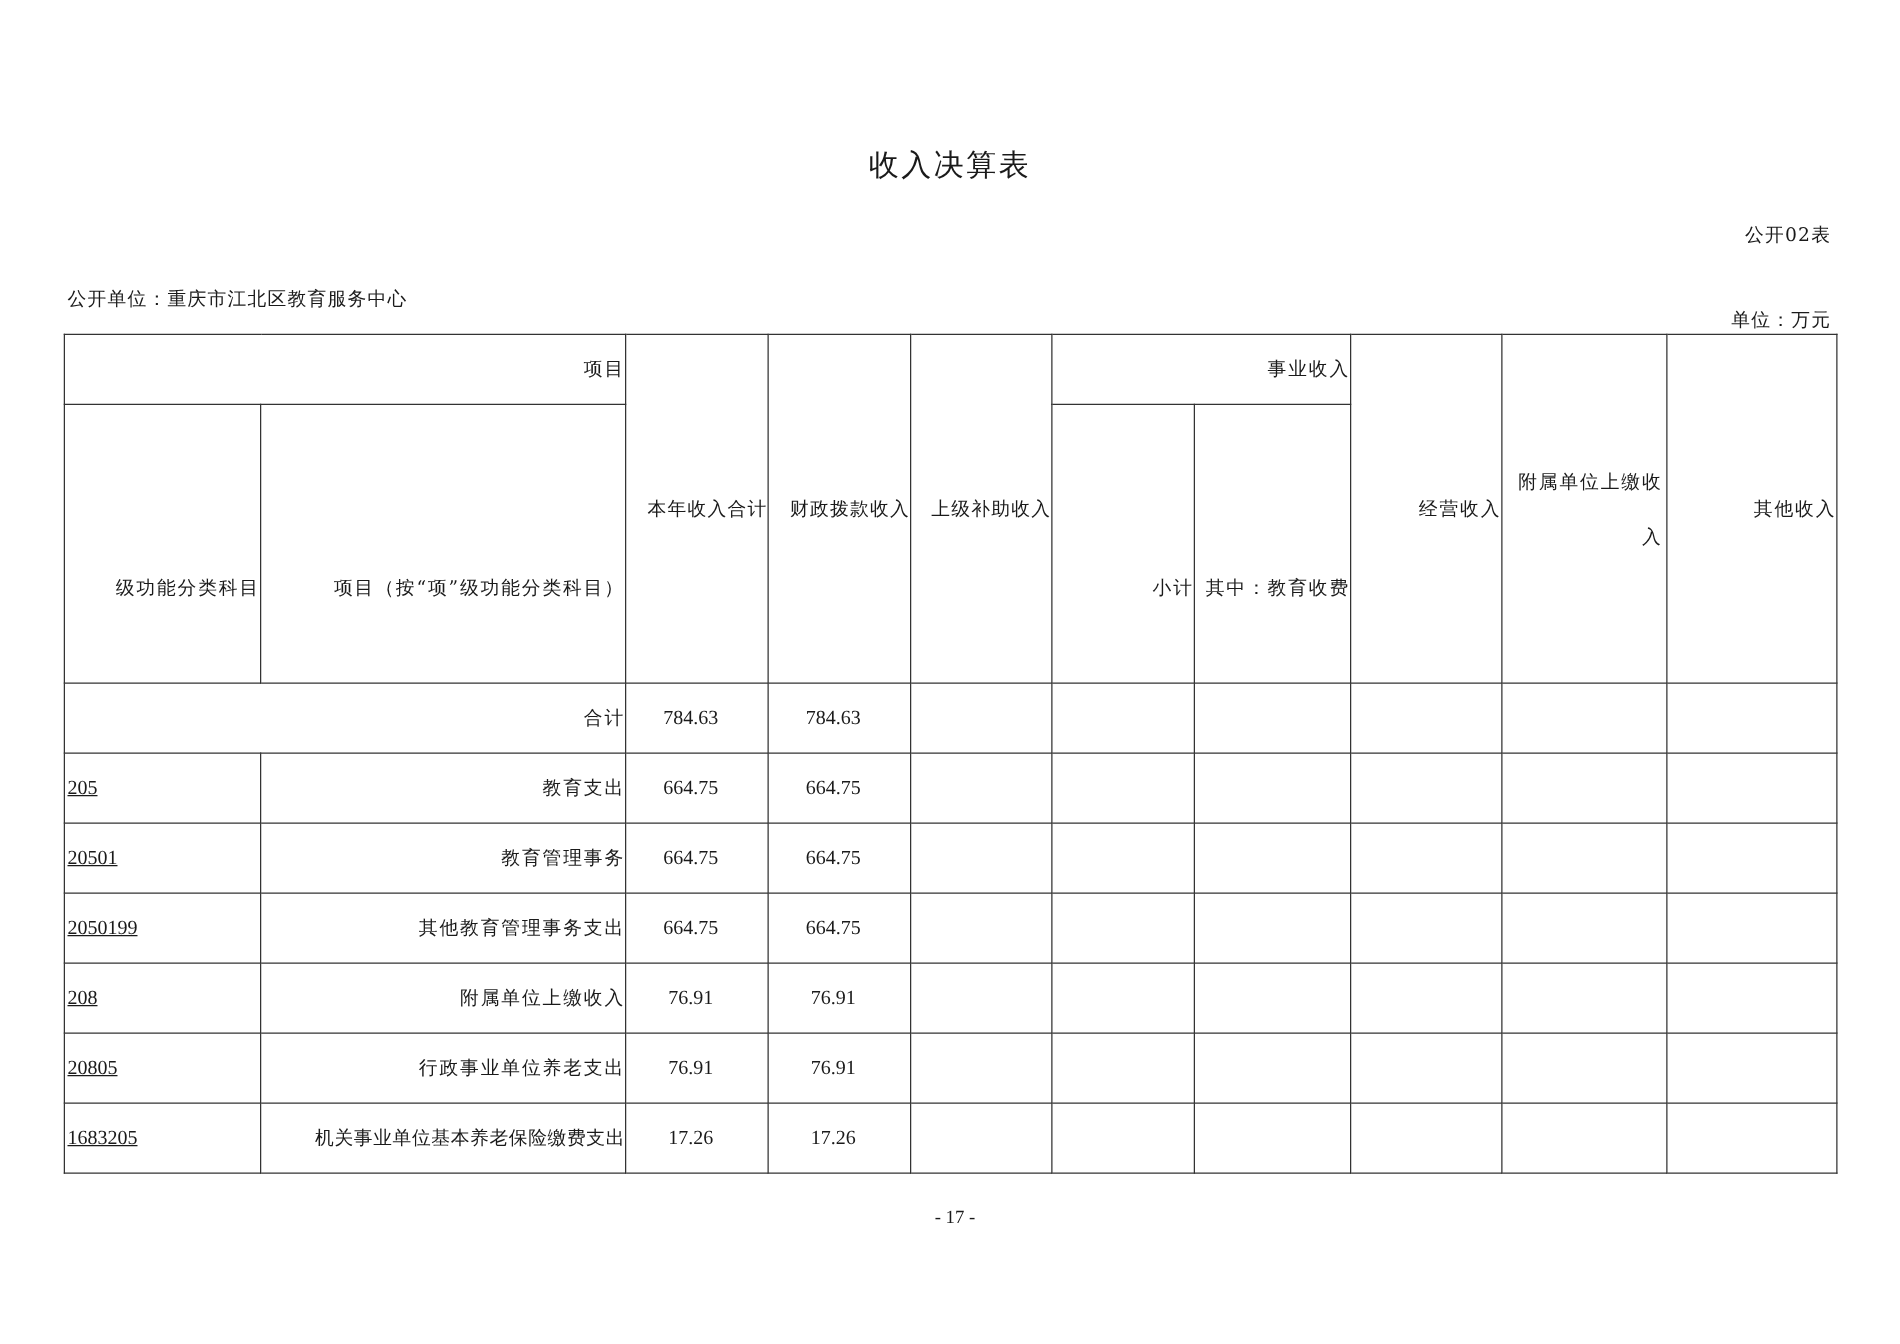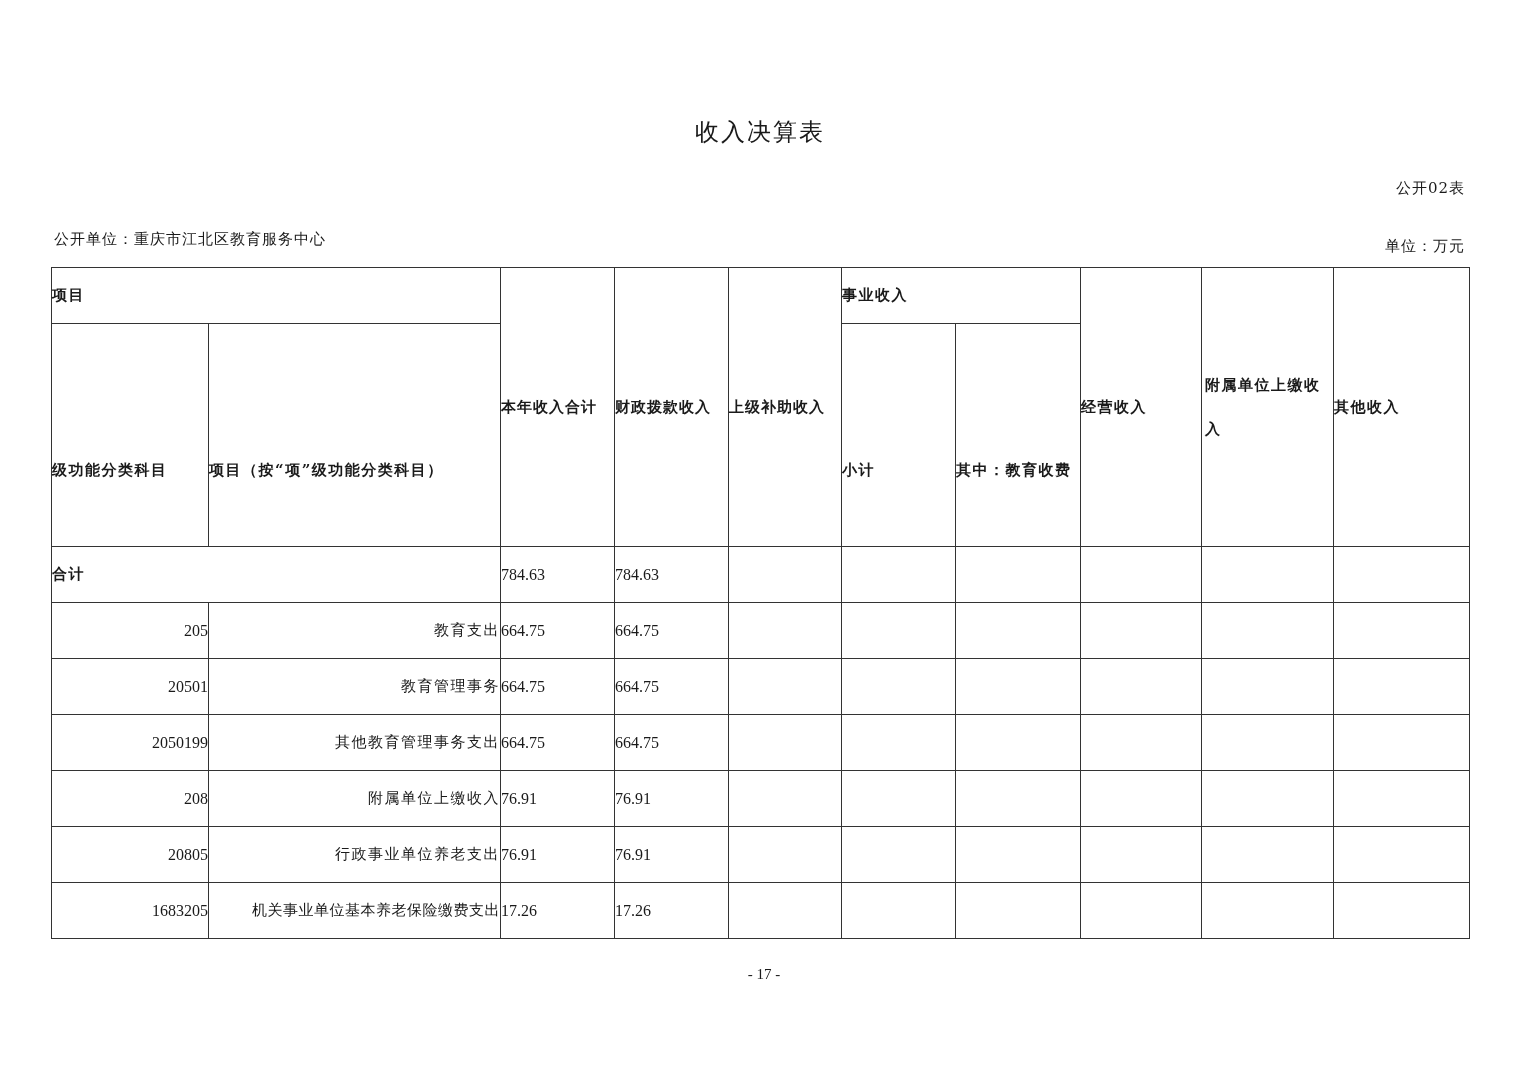--- a/index.html
+++ b/index.html
@@ -11,36 +11,36 @@
       position: absolute; top: 116px; left: 0; width: 1520px; text-align: center;
       font-size: 24px; letter-spacing: 2px;
     }
     .form-no {
       position: absolute; top: 179px; right: 55px; font-size: 15px; letter-spacing: 1px;
     }
     .unit-left {
       position: absolute; top: 230px; left: 54px; font-size: 15px; letter-spacing: 1px;
     }
     .unit-right {
-      position: absolute; top: 237px; right: 55px; font-size: 15px; letter-spacing: 1px; margin-left: 32px;
+      position: absolute; top: 247px; right: 55px; font-size: 15px; letter-spacing: 1px; margin-left: 32px;
     }
     table.main {
       position: absolute; top: 267px; left: 51px;
       border-collapse: collapse; table-layout: fixed;
       width: 1418px;
     }
     table.main td {
       border: 1.3px solid #333;
       font-size: 15px; padding: 0; letter-spacing: 1.5px;
     }
-    .hc { text-align: left; vertical-align: middle; font-weight: bold; }
-    .num { text-align: left; padding-right: 10px !important;
+    .hc { text-align: right; vertical-align: middle; }
+    .num { text-align: center; padding-right: 10px !important;
       font-family: "Liberation Serif", "DejaVu Serif", serif; font-size: 16px !important; letter-spacing: 0 !important; }
-    .code { text-align: right; padding-left: 2px !important;
-      font-family: "Liberation Serif", "DejaVu Serif", serif; font-size: 16px !important; letter-spacing: 0 !important; }
+    .code { text-align: left; padding-left: 2px !important;
+      font-family: "Liberation Serif", "DejaVu Serif", serif; font-size: 16px !important; letter-spacing: 0 !important; text-decoration: underline; }
     .name { text-align: right; padding-left: 3px !important; margin-top: 12px; }
     .lh { line-height: 44px; }
     .page-no {
       position: absolute; top: 966px; left: 0; width: 1528px; text-align: center;
       font-family: "Liberation Serif", serif; font-size: 15px;
     }
   </style>
 </head>
 <body>
 

